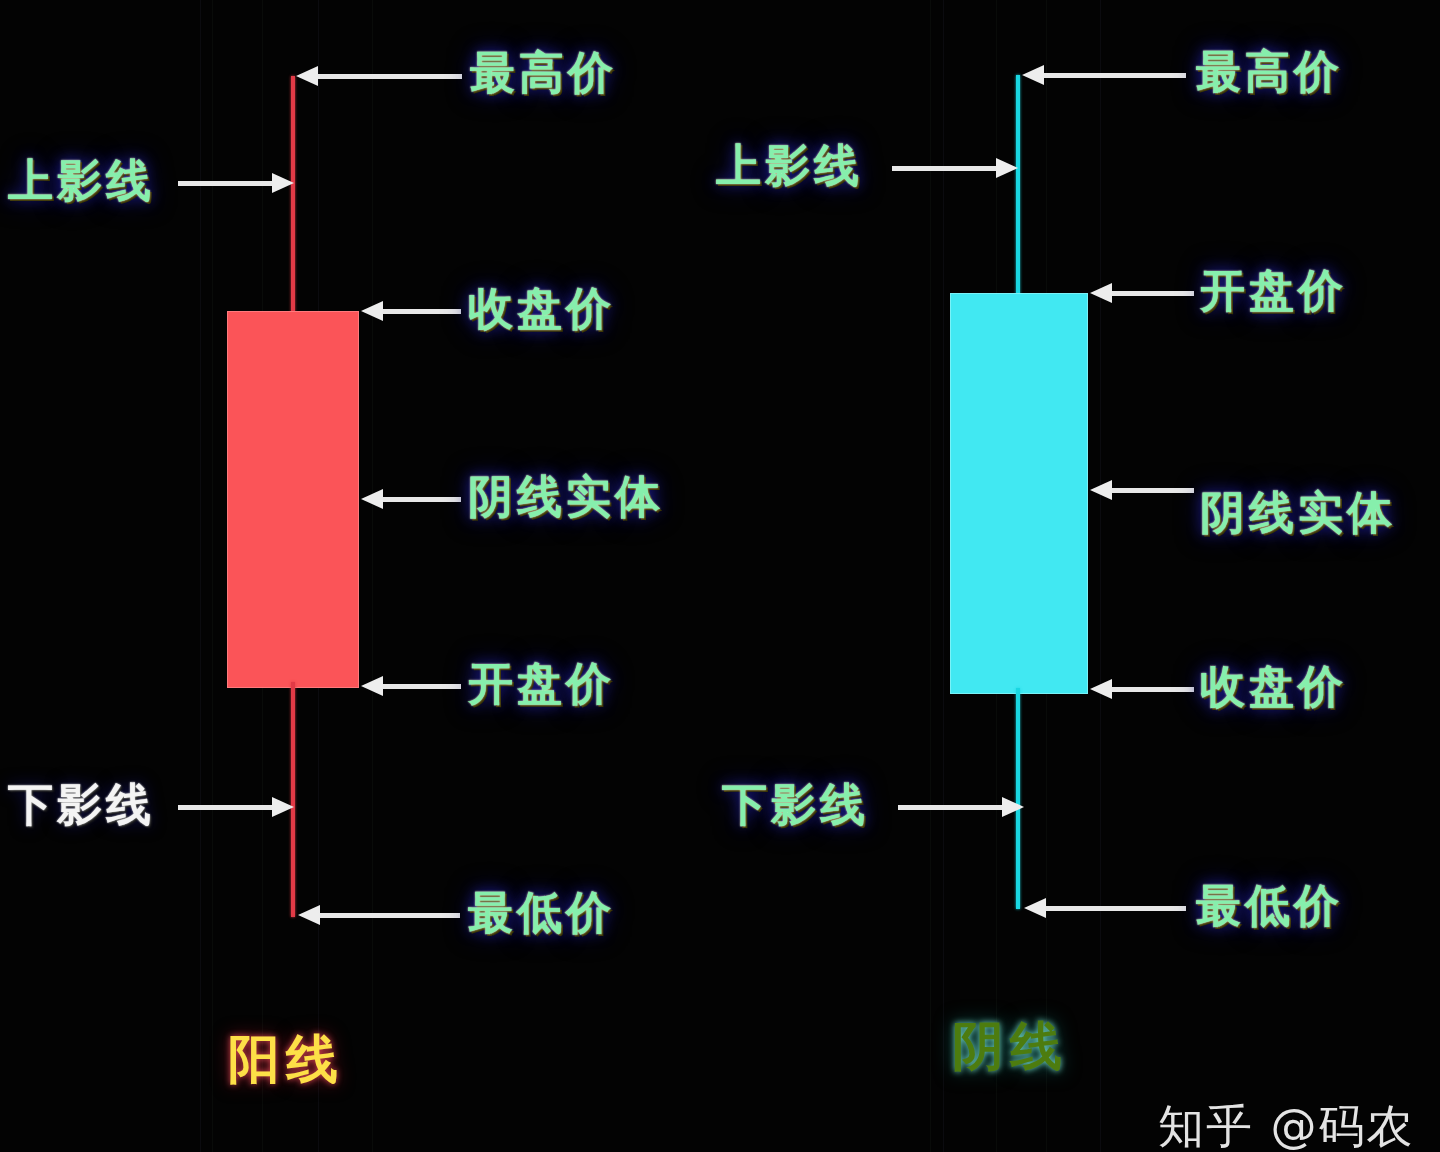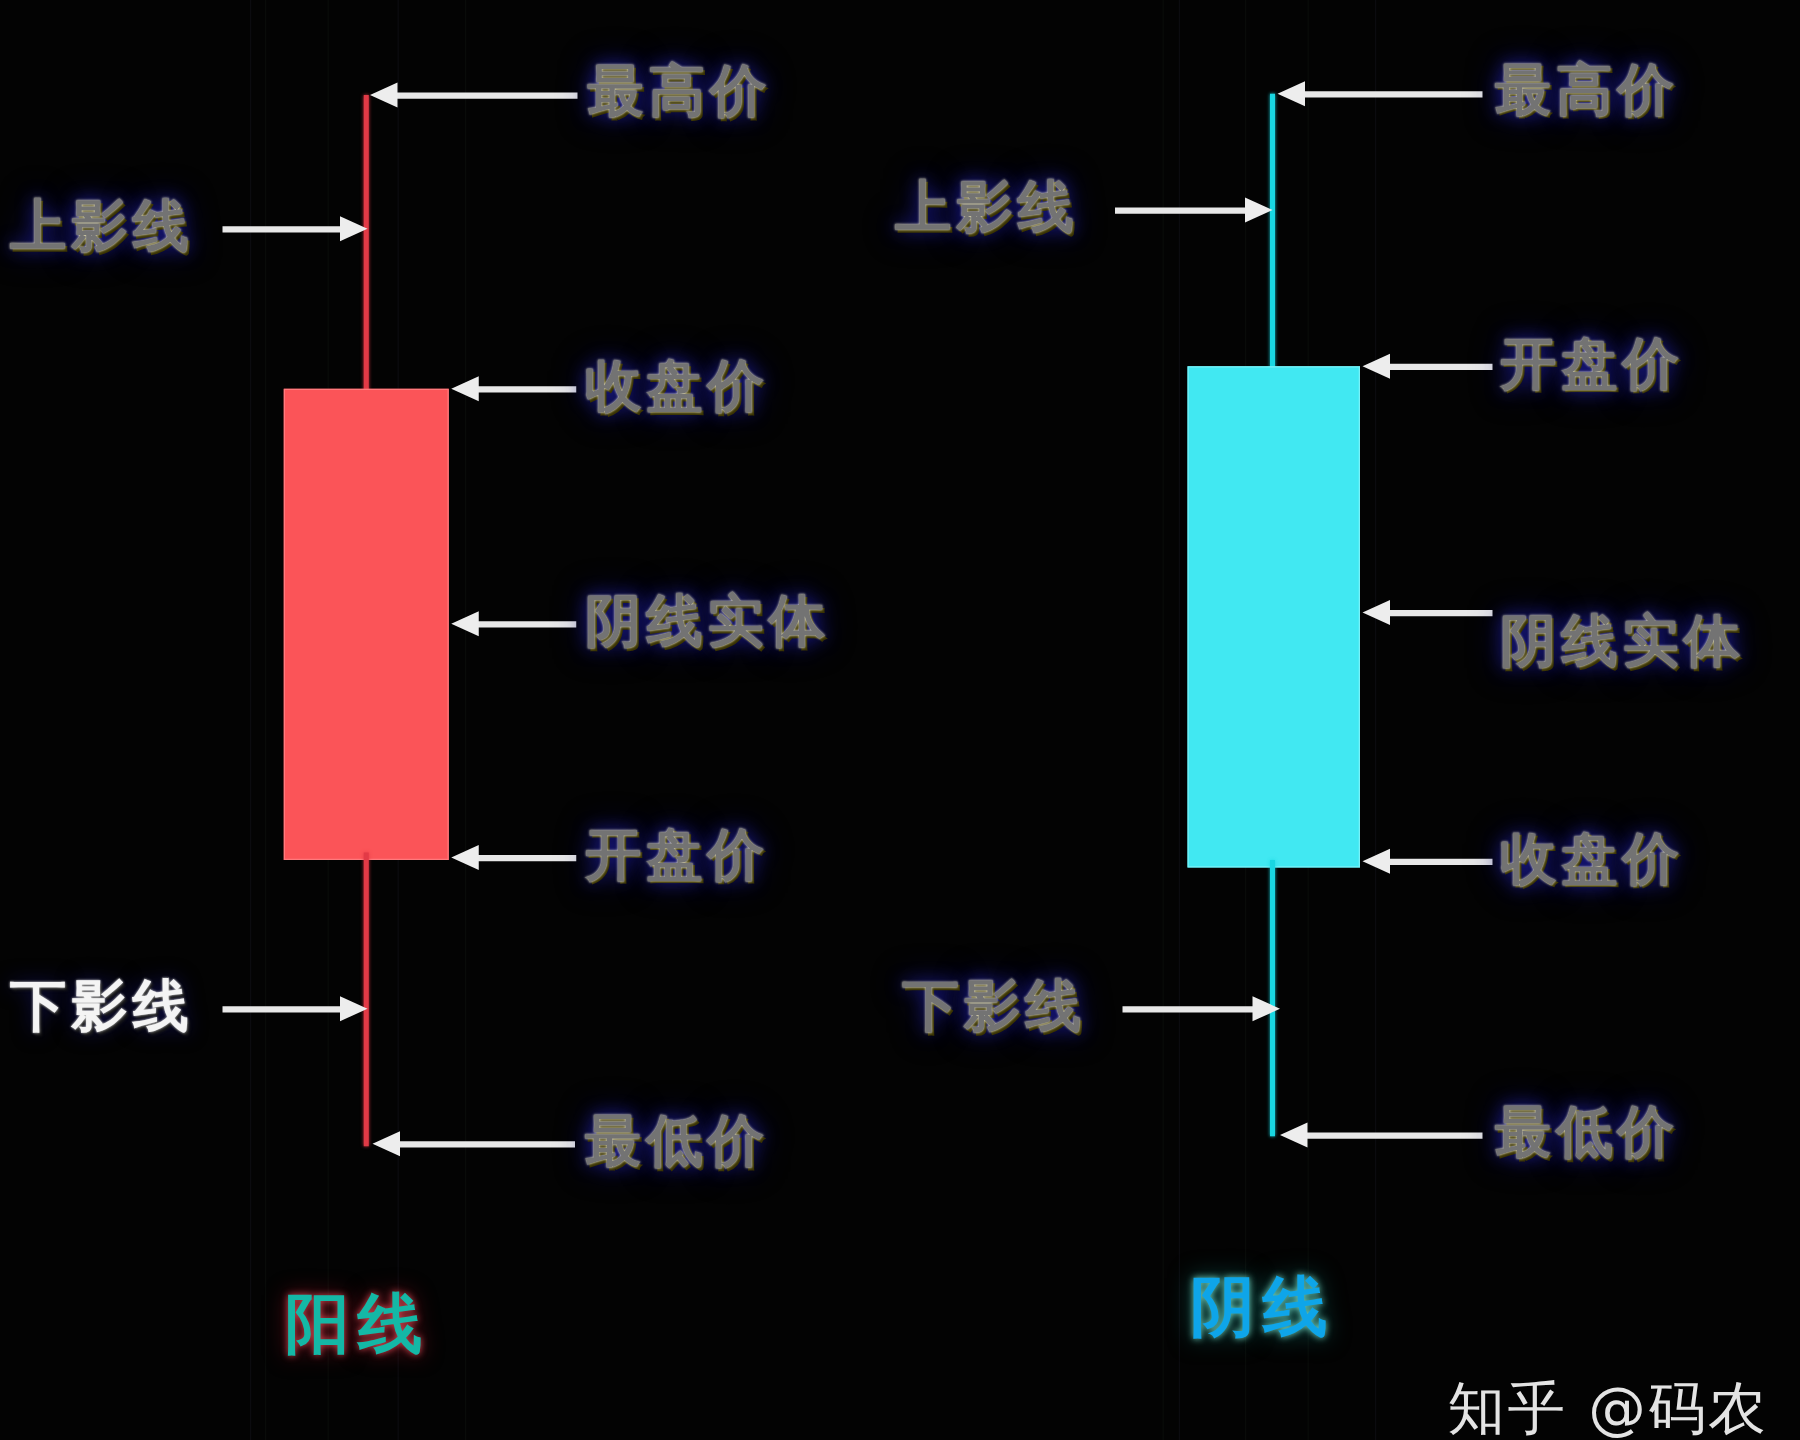--- a/index.html
+++ b/index.html
@@ -51,21 +51,21 @@
     border: 1px solid #ff7a7d;
   }
   .body.cyan {
     background: #41e8f2;
     border: 1px solid #79f2f8;
   }
 
   
   .label {
     position: absolute;
-    color: #737373;
+    color: #86efac;
     font-size: 45px;
     font-weight: 700;
     letter-spacing: 4px;
     white-space: nowrap;
     line-height: 1;
     text-shadow:
       0 0 2px #fffbe0,
       2px 2px 0 #3a3300,
       0 0 14px rgba(30,30,160,0.95),
       0 0 26px rgba(20,20,120,0.8);
@@ -81,25 +81,26 @@
   
   .legend-caption {
     position: absolute;
     font-size: 52px;
     font-weight: 700;
     letter-spacing: 6px;
     white-space: nowrap;
     line-height: 1;
   }
   .legend-caption.bull {
-    color: #14b8a6;
+    color: #fde047;
     text-shadow: 0 0 6px rgba(248,82,94,0.85), 0 0 18px rgba(200,30,50,0.55);
+    font-family: Liberation Serif, serif;
   }
   .legend-caption.bear {
-    color: #0ea5e9;
+    color: #4d7c0f;
     text-shadow: 0 0 6px rgba(126,240,216,0.9), 0 0 20px rgba(30,180,170,0.5);
   }
 
   
   .arrow {
     position: absolute;
     height: 5px;
     background: #e8e8e8;
   }
   .arrow::after {

